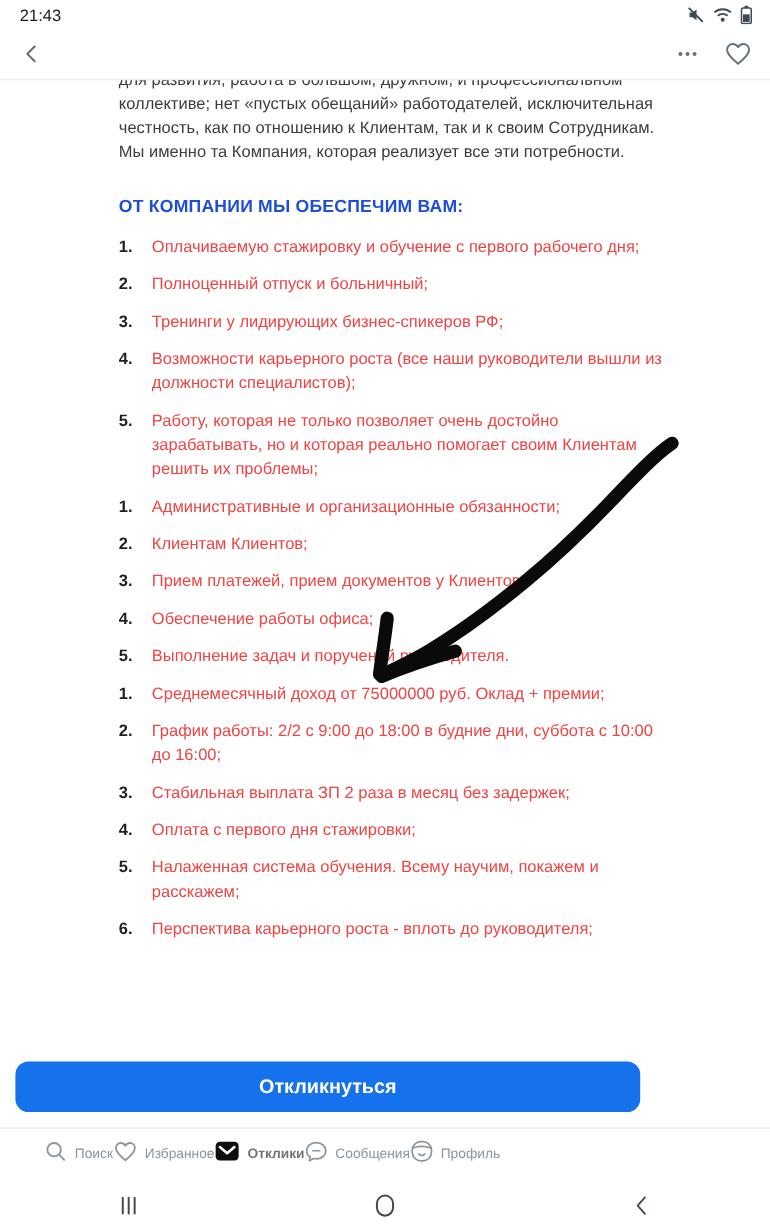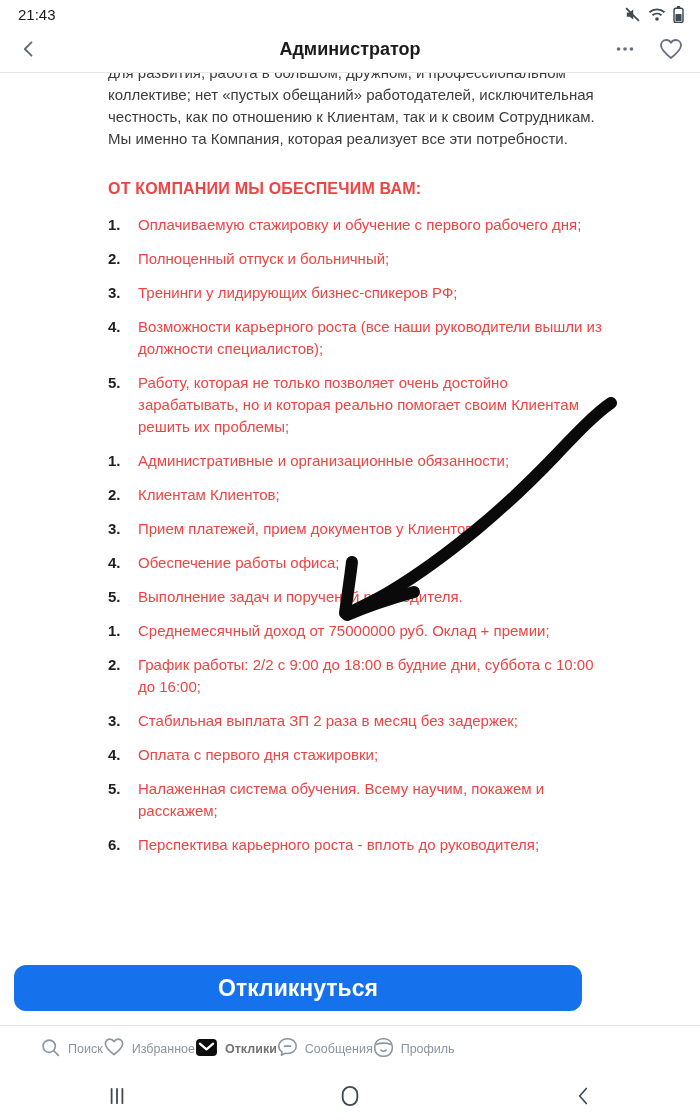--- a/index.html
+++ b/index.html
@@ -21,33 +21,33 @@
   .page-title{ width:100%; text-align:center; font-size:18px; font-weight:700;
     color:#1a1a1a; }
   .header-right{ position:absolute; right:14px; top:8px; display:flex; gap:16px;
     align-items:center; }
   .icon-btn{ width:30px; height:30px; display:flex; align-items:center;
     justify-content:center; cursor:pointer; }
   .hdr-divider{ height:1px; background:#e4e7e9; width:100%; }
   
   .content{ height:892px; overflow:hidden; padding:0 96px 0 108px; }
   .intro{ font-size:15px; line-height:22px; color:#3c3c3c; margin-top:-11px; }
-  .section-heading{ font-size:16px; font-weight:700; color:#ef4444;
+  .section-heading{ font-size:16px; font-weight:700; color:#1d4ed8;
     letter-spacing:.2px; margin:30px 0 16px 0; }
   .olist .li{ display:flex; margin-bottom:12px; font-size:15px; line-height:22px; }
   .olist .num{ width:30px; flex:0 0 30px; font-weight:700; color:#1f1f1f; }
   .olist .txt{ flex:1; color:#ef4444; }
   
   .arrow-overlay{ position:absolute; left:0; top:0; width:700px; height:1120px;
     pointer-events:none; z-index:5; }
   
   .footer{ position:absolute; left:0; bottom:0; width:700px; background:#fff; z-index:10; }
   .apply-btn{ display:block; margin:12px 14px 14px 14px; width:568px; height:46px;
     background:#1672ec; color:#fff; border:none; border-radius:12px;
-    font-size:23px; font-weight:700; font-family:"Liberation Sans",sans-serif;
+    font-size:18px; font-weight:700; font-family:"Liberation Sans",sans-serif;
     cursor:pointer; }
   .footer-divider{ height:1px; background:#e4e7e9; width:100%; }
   .tab-bar{ display:flex; height:46px; align-items:center;
     padding:0 40px; }
   .tab{ display:flex; align-items:center; gap:7px; cursor:pointer; }
   .tab .tab-label{ font-size:12.5px; color:#8b959e; }
   .tab.active .tab-label{ color:#737373; font-weight:600; }
   
   .android-nav{ height:48px; display:flex; align-items:center; }
   .nav-slot{ width:233px; display:flex; justify-content:center; }
@@ -82,21 +82,20 @@
     </span>
   </span>
 </div>
 
 <div class="header">
   <div class="back-btn">
     <svg width="20" height="20" viewBox="0 0 24 24">
         <path d="M15 4 L7 12 L15 20" fill="none" stroke="#5f6b76" stroke-width="2.2" stroke-linecap="round" stroke-linejoin="round"></path>
       </svg>
   </div>
-  <div class="page-title">Администратор</div>
   <div class="header-right">
     <div class="icon-btn">
       <svg width="22" height="22" viewBox="0 0 24 24">
           <circle cx="5" cy="12" r="2" fill="#65707c"></circle>
           <circle cx="12" cy="12" r="2" fill="#65707c"></circle>
           <circle cx="19" cy="12" r="2" fill="#65707c"></circle>
         </svg>
     </div>
     <div class="icon-btn">
       <svg width="24" height="22" viewBox="0 0 24 22">

